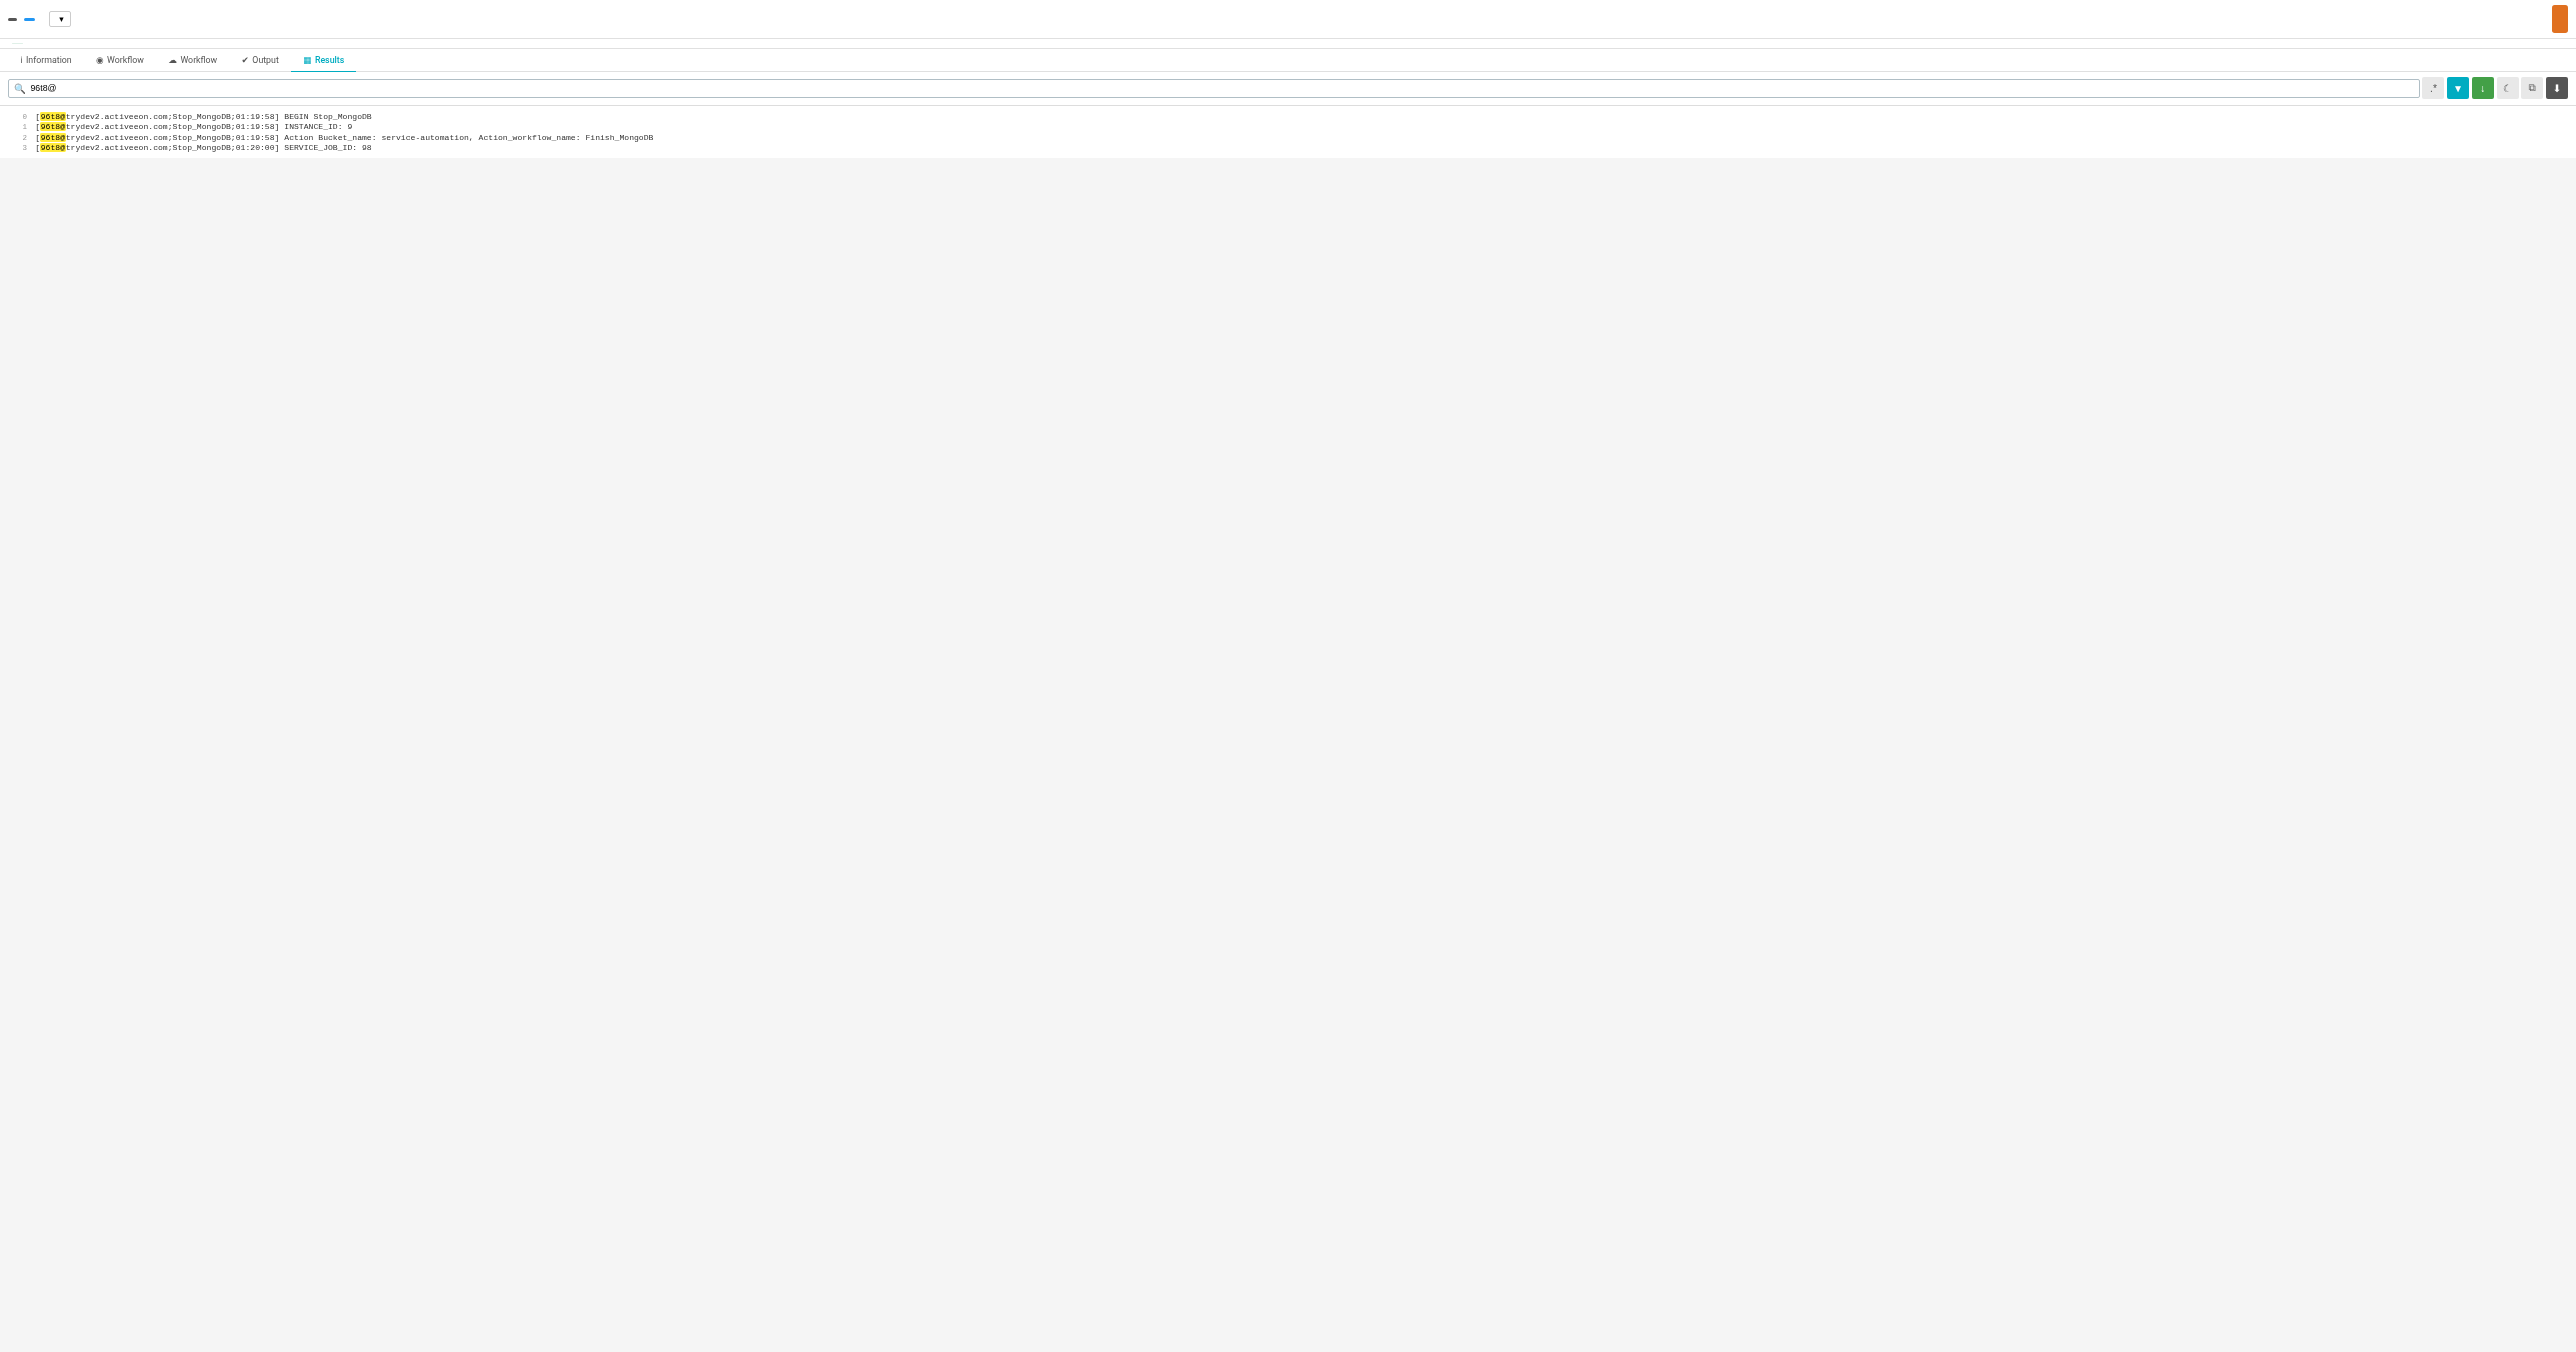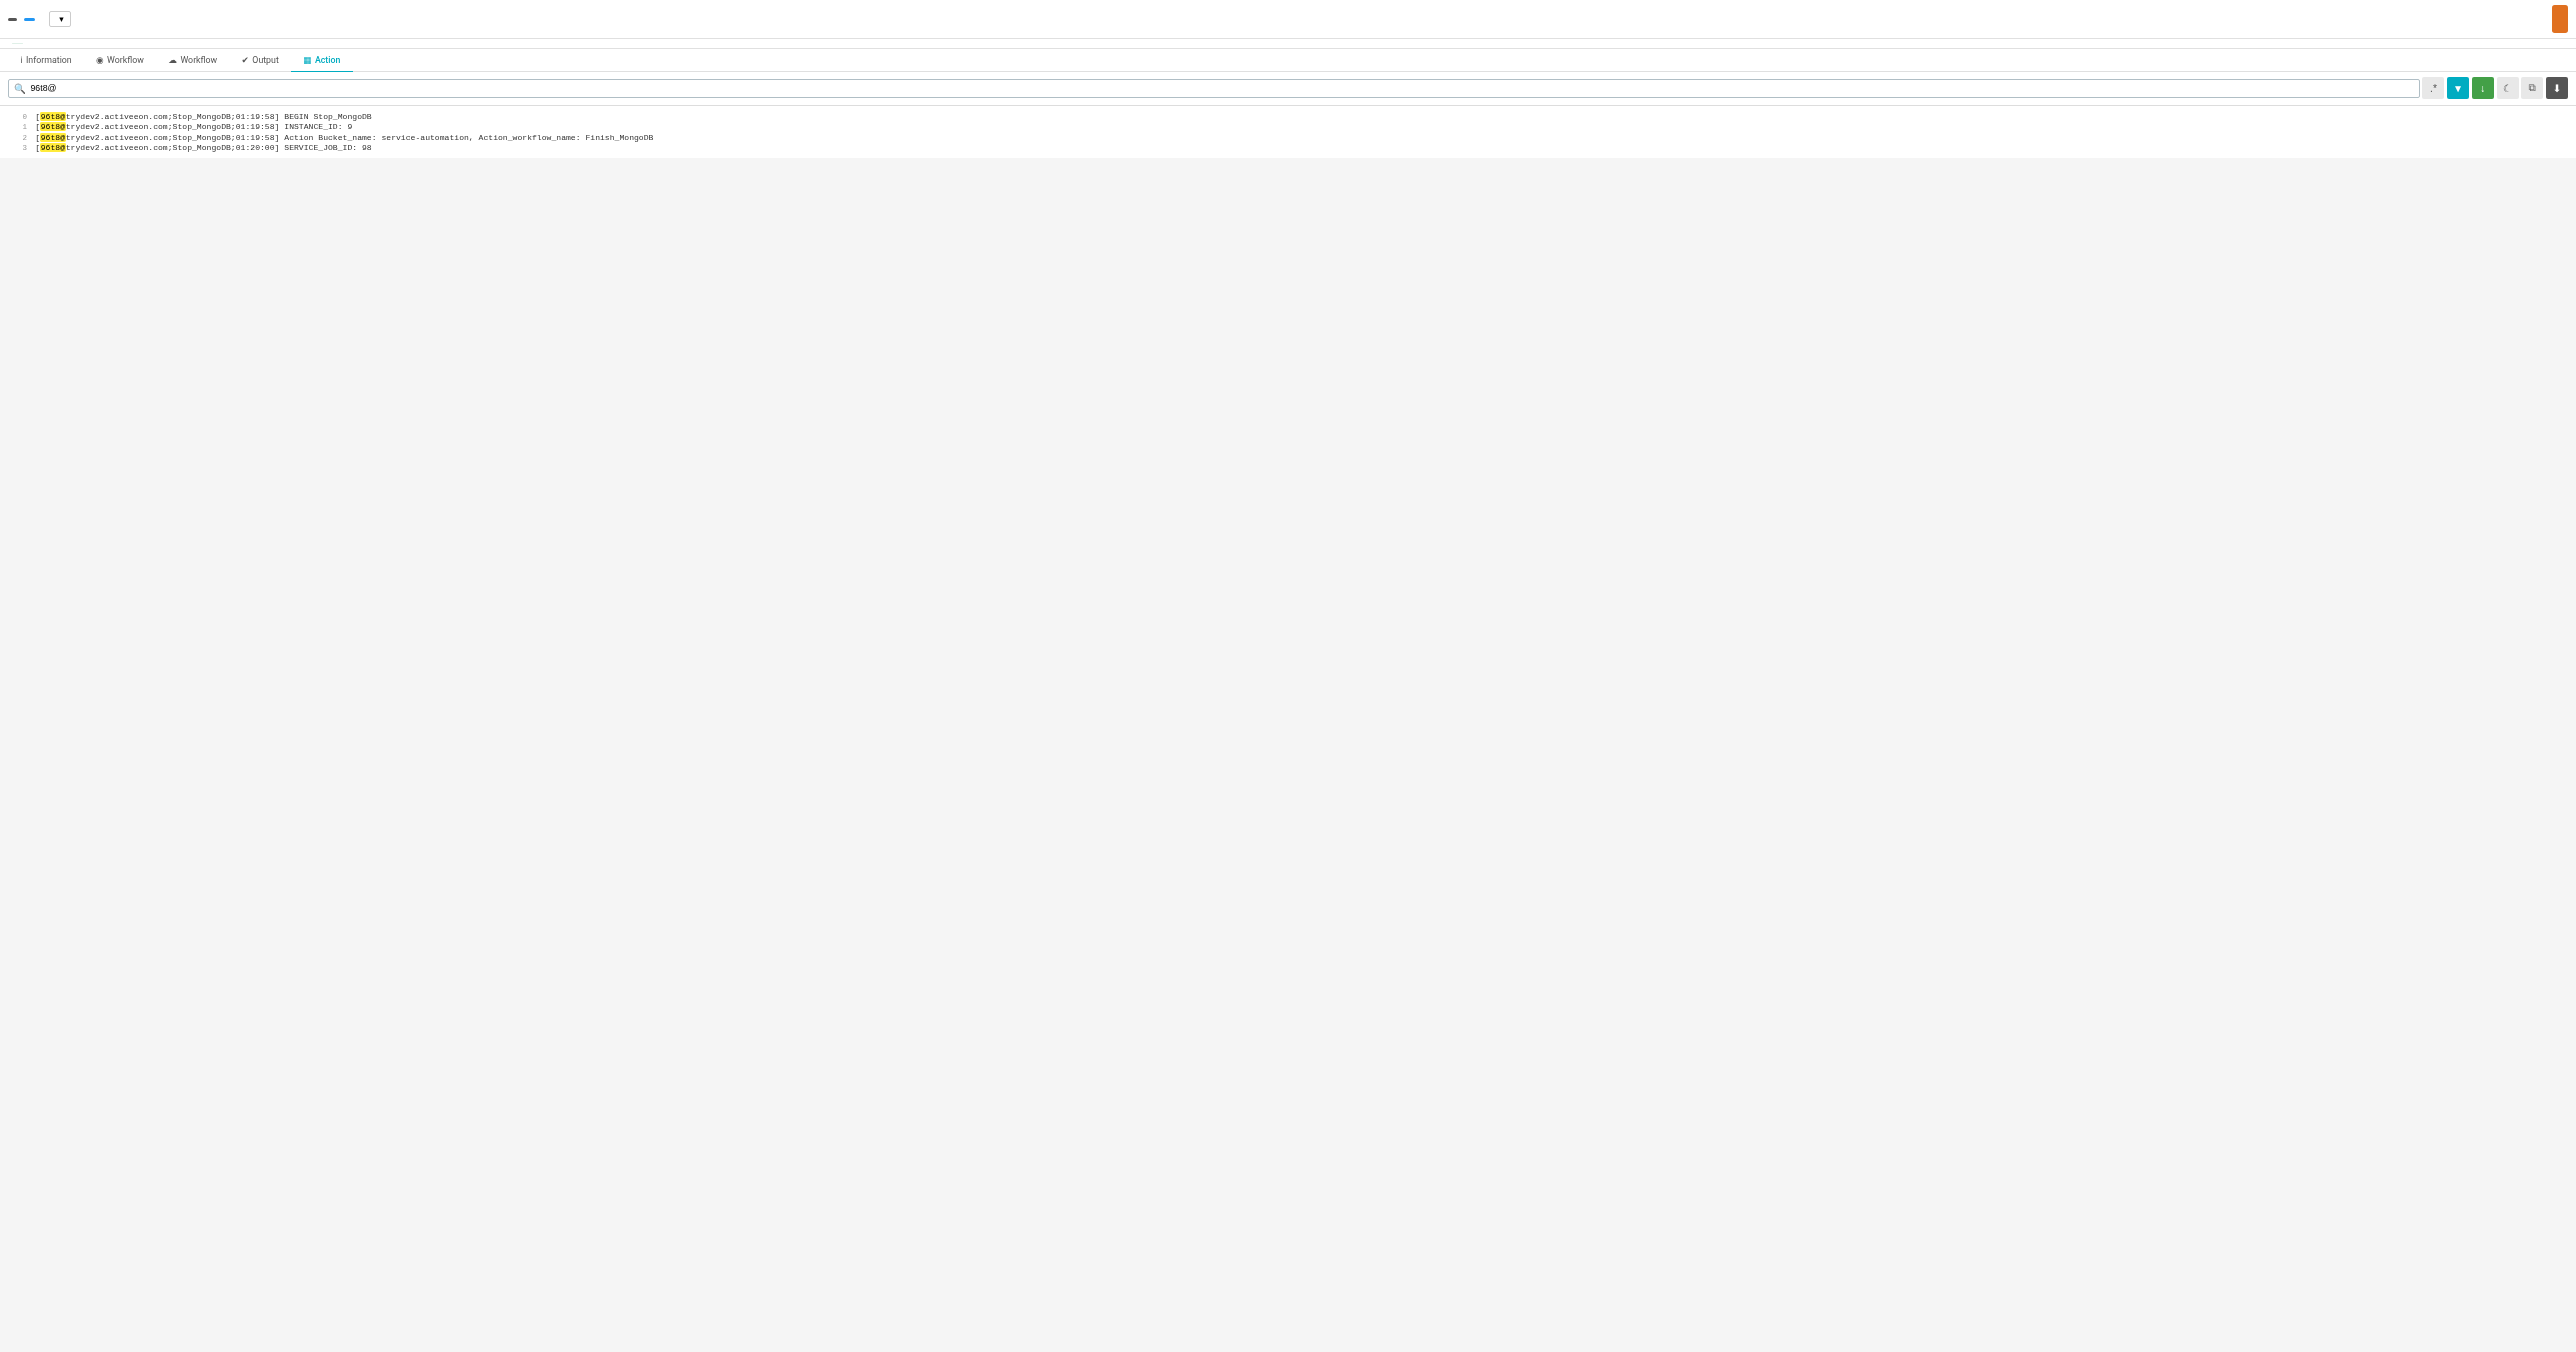--- a/index.html
+++ b/index.html
@@ -221,21 +221,21 @@
   <div class="tab">
     <span class="tab-icon">☁</span>
     <span>Workflow</span>
   </div>
   <div class="tab">
     <span class="tab-icon">✔</span>
     <span>Output</span>
   </div>
   <div class="tab active">
     <span class="tab-icon">▦</span>
-    <span>Action</span>
+    <span>Results</span>
   </div>
 </div>
 
 <div class="search-bar-container">
   <div class="search-wrapper">
     <span class="search-icon-btn">🔍</span>
     <input class="search-input" type="text" value="96t8@" style="">
   </div>
   <button class="toolbar-btn btn-light" title="Regex">
     <span>.*</span>

